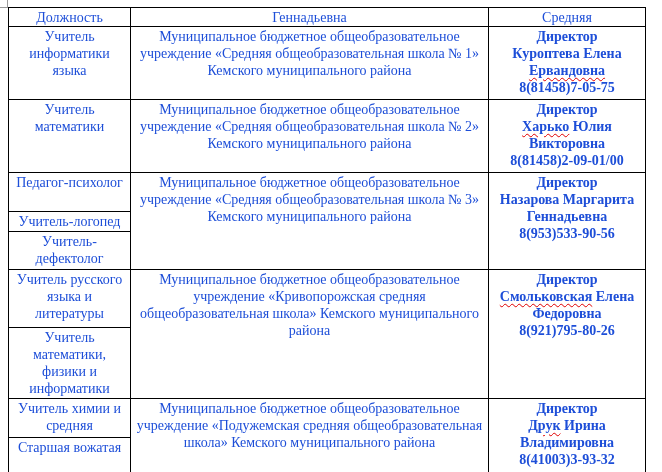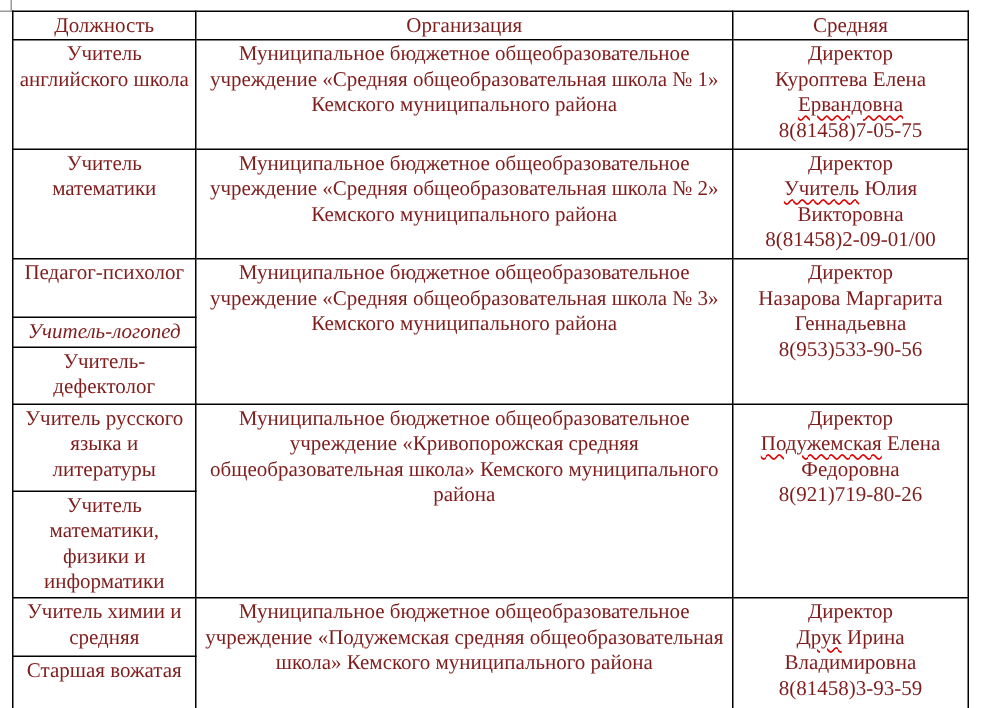--- a/index.html
+++ b/index.html
@@ -7,27 +7,27 @@
     width:662px;height:472px;overflow:hidden;background:#ffffff;
     font-family:"Liberation Serif","DejaVu Serif",serif;
     position:relative;
   }
   .doc{position:absolute;left:8px;top:7px;width:637px;}
   table.vac{
     border-collapse:collapse;table-layout:fixed;width:637px;
   }
   table.vac th, table.vac td{
     border:1.5px solid #000;
-    font-size:14px;line-height:17px;color:#7f1d1d;
+    font-size:14px;line-height:17px;color:#1d4ed8;
     text-align:center;vertical-align:top;
     padding:1px 2px;font-weight:normal;
     overflow:hidden;
   }
   table.vac th{height:18px;vertical-align:middle;padding:0 2px;}
-  td.contact div{white-space:normal;}
+  td.contact div{white-space:normal;font-weight:bold;}
   .misspell{
     text-decoration-line:underline;
     text-decoration-style:wavy;
     text-decoration-color:#e00000;
     text-decoration-thickness:1px;
     text-underline-offset:2px;
   }
   .move-handle{
     position:absolute;left:-10px;top:-9px;width:8px;height:8px;
     border:1px solid #9a9a9a;background:#fff;
@@ -41,77 +41,77 @@
 
   <table class="vac">
     <colgroup>
       <col style="width:122px">
       <col style="width:358px">
       <col style="width:157px">
     </colgroup>
     <thead>
       <tr>
         <th>Должность</th>
-        <th>Организация</th>
+        <th>Геннадьевна</th>
         <th>Средняя</th>
       </tr>
     </thead>
     <tbody id="vac-body">
         <tr>
-          <td style="height: 70px;">Учитель английского школа</td>
+          <td style="height: 70px;">Учитель информатики языка</td>
           <td rowspan="1">Муниципальное бюджетное общеобразовательное учреждение «Средняя общеобразовательная школа № 1» Кемского муниципального района</td>
           <td rowspan="1" class="contact">
             <div>Директор</div>
             <div>Куроптева Елена <span class="misspell">Ервандовна</span></div>
             <div>8(81458)7-05-75</div>
           </td>
         </tr>
         <tr>
           <td style="height: 70px;">Учитель математики</td>
           <td rowspan="1">Муниципальное бюджетное общеобразовательное учреждение «Средняя общеобразовательная школа № 2» Кемского муниципального района</td>
           <td rowspan="1" class="contact">
             <div>Директор</div>
-            <div><span class="misspell">Учитель</span> Юлия Викторовна</div>
+            <div><span class="misspell">Харько</span> Юлия Викторовна</div>
             <div>8(81458)2-09-01/00</div>
           </td>
         </tr>
         <tr>
           <td style="height: 36px;">Педагог-психолог</td>
           <td rowspan="3">Муниципальное бюджетное общеобразовательное учреждение «Средняя общеобразовательная школа № 3» Кемского муниципального района</td>
           <td rowspan="3" class="contact">
             <div>Директор</div>
             <div>Назарова Маргарита Геннадьевна</div>
             <div>8(953)533-90-56</div>
           </td>
         </tr>
         <tr>
-          <td style="height: 17px; font-style: italic;">Учитель-логопед</td>
+          <td style="height: 17px;">Учитель-логопед</td>
         </tr>
         <tr>
           <td style="height: 35px; margin-top: 28px;">Учитель-дефектолог</td>
         </tr>
         <tr>
           <td style="height: 55px; text-align: center;">Учитель русского языка и литературы</td>
           <td rowspan="2">Муниципальное бюджетное общеобразовательное учреждение «Кривопорожская средняя общеобразовательная школа» Кемского муниципального района</td>
           <td rowspan="2" class="contact">
             <div>Директор</div>
-            <div><span class="misspell">Подужемская</span> Елена Федоровна</div>
-            <div>8(921)719-80-26</div>
+            <div><span class="misspell">Смольковская</span> Елена Федоровна</div>
+            <div>8(921)795-80-26</div>
           </td>
         </tr>
         <tr>
           <td style="height: 67px;">Учитель математики, физики и информатики</td>
         </tr>
         <tr>
           <td style="height: 36px;">Учитель химии и средняя</td>
           <td rowspan="2">Муниципальное бюджетное общеобразовательное учреждение «Подужемская средняя общеобразовательная школа» Кемского муниципального района</td>
           <td rowspan="2" class="contact">
             <div>Директор</div>
             <div><span class="misspell">Друк</span> Ирина Владимировна</div>
-            <div>8(81458)3-93-59</div>
+            <div>8(41003)3-93-32</div>
           </td>
         </tr>
         <tr>
           <td style="height: 35px;">Старшая вожатая</td>
         </tr>
       </tbody>
   </table>
 
 </div>
 

